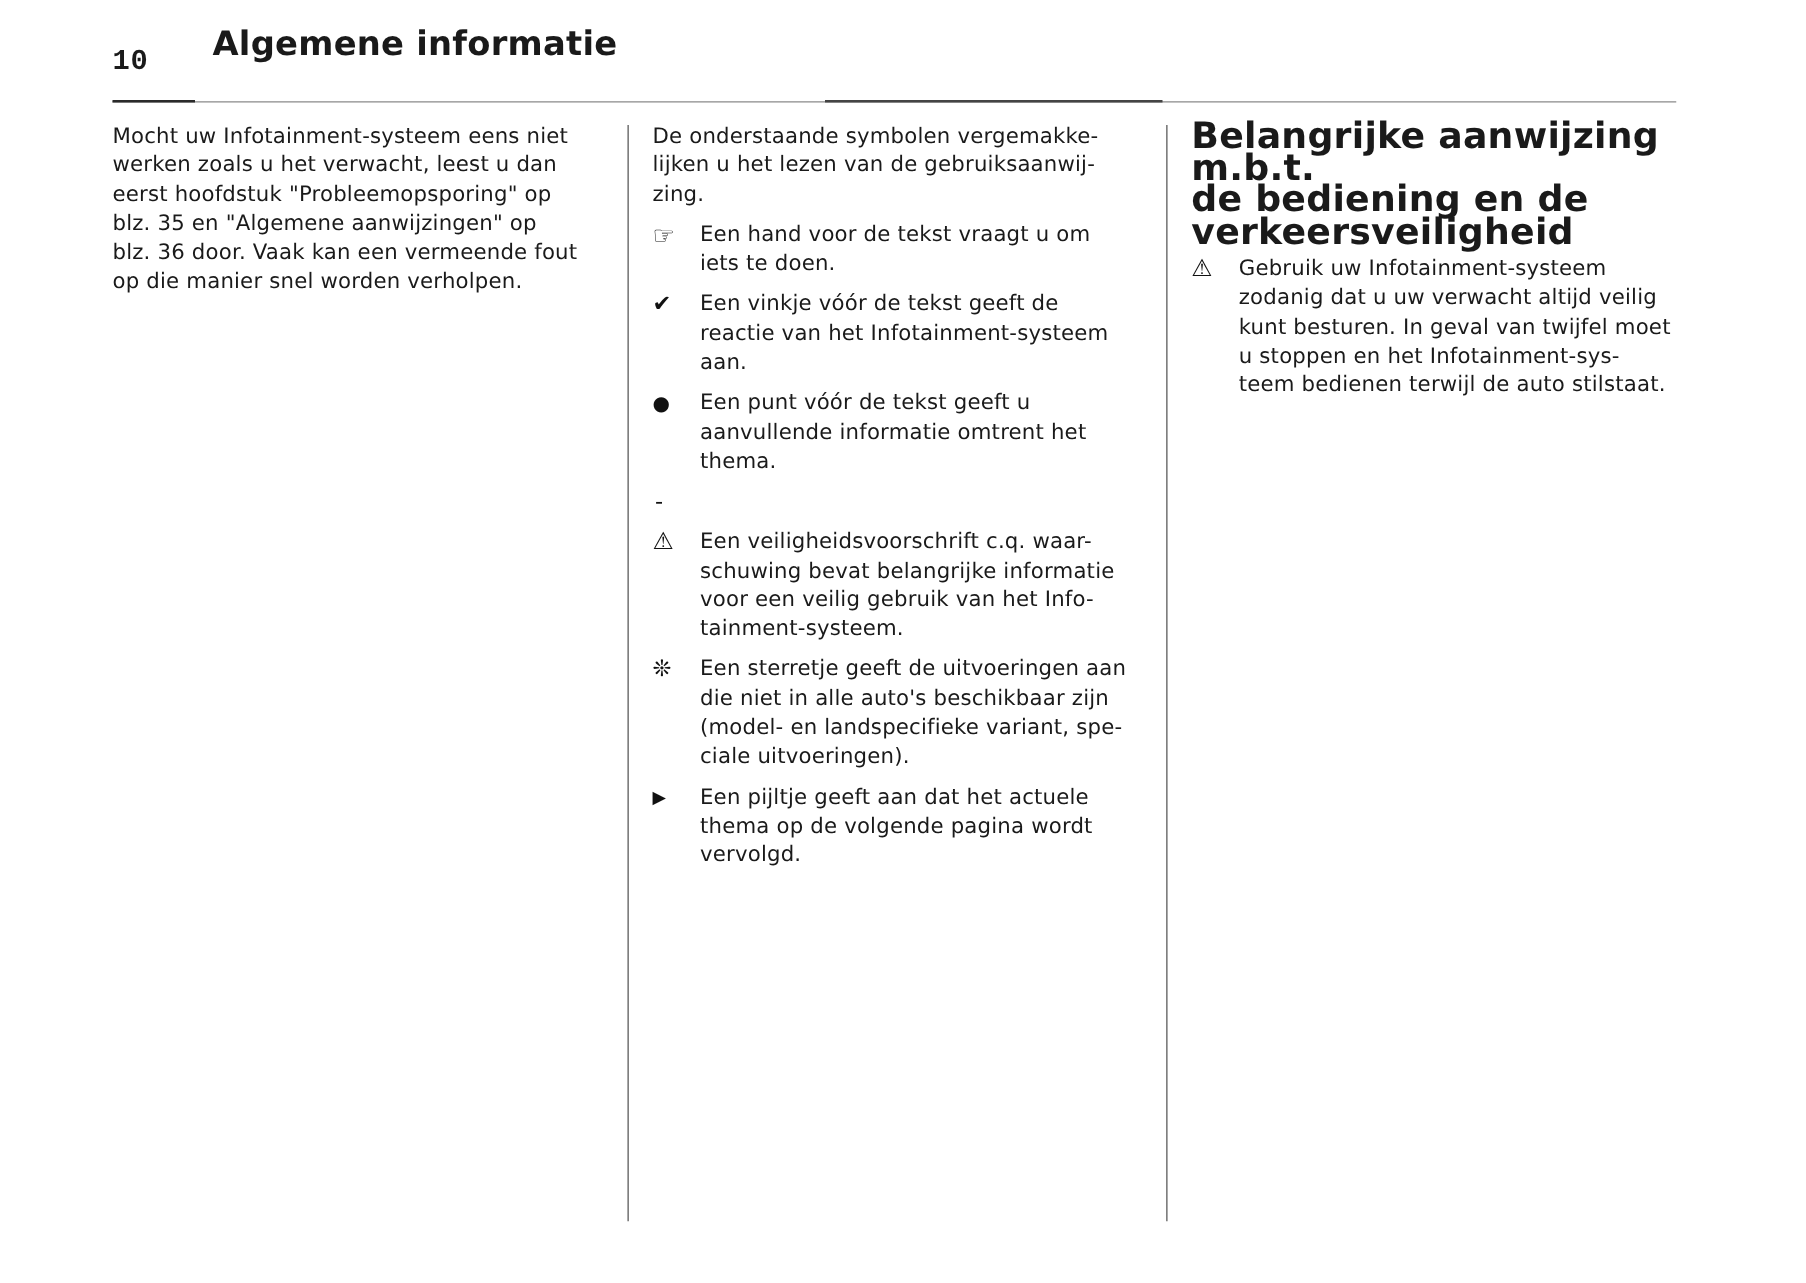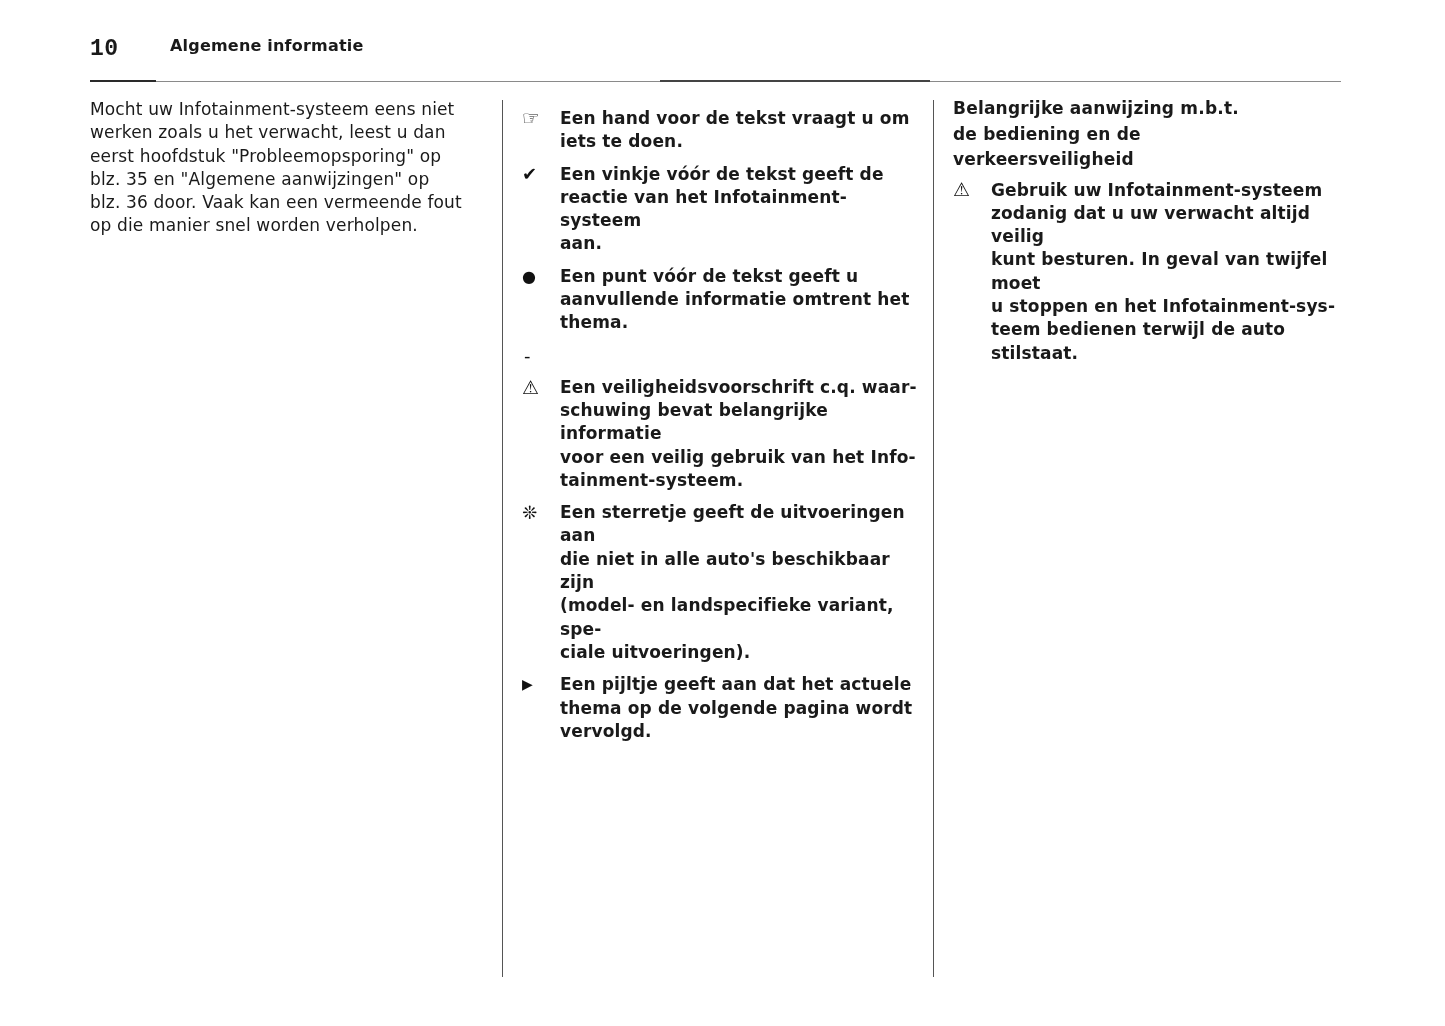--- a/index.html
+++ b/index.html
@@ -20,22 +20,22 @@
     left: 90px;
     top: 36px;
     font-size: 23px;
     font-weight: bold;
     letter-spacing: 0.5px;
     font-family: Liberation Mono, monospace;
   }
   .chapter-title {
     position: absolute;
     left: 170px;
-    top: 36px;
-    font-size: 16px;
+    top: 20px;
+    font-size: 27px;
     font-weight: bold;
     letter-spacing: 0.2px;
   }
   .header-rule {
     position: absolute;
     left: 90px;
     top: 81px;
     width: 1251px;
     height: 0;
     border-top: 1.5px solid #8a8a8a;
@@ -97,25 +97,24 @@
     height: 23px;
     display: flex;
     align-items: center;
     justify-content: flex-start;
     font-size: 18px;
     color: #111;
   }
   .sym-text {
     flex: 1 1 auto;
     white-space: pre-line;
-    font-weight: bold;
   }
   .section-heading {
     margin: 0 0 6px 0;
-    font-size: 17px;
+    font-size: 29px;
     line-height: 25.5px;
     font-weight: bold;
     white-space: pre-line;
     letter-spacing: 0.2px;
   }
   .warn-item {
     display: flex;
     align-items: flex-start;
   }
   .warn-item .sym-icon { flex: 0 0 38px; }
@@ -137,20 +136,23 @@
 <section class="column col-left">
   <p class="para">Mocht uw Infotainment-systeem eens niet
 werken zoals u het verwacht, leest u dan
 eerst hoofdstuk "Probleemopsporing" op
 blz. 35 en "Algemene aanwijzingen" op
 blz. 36 door. Vaak kan een vermeende fout
 op die manier snel worden verholpen.</p>
 </section>
 
 <section class="column col-mid">
+  <p class="para" style="margin-bottom:0;">De onderstaande symbolen vergemakke-
+lijken u het lezen van de gebruiksaanwij-
+zing.</p>
   <ul class="sym-list">
     <li class="sym-item">
       <span class="sym-icon" style="font-size:20px;">☞</span>
       <span class="sym-text">Een hand voor de tekst vraagt u om
 iets te doen.</span>
     </li>
     <li class="sym-item">
       <span class="sym-icon">✔</span>
       <span class="sym-text">Een vinkje vóór de tekst geeft de
 reactie van het Infotainment-systeem

